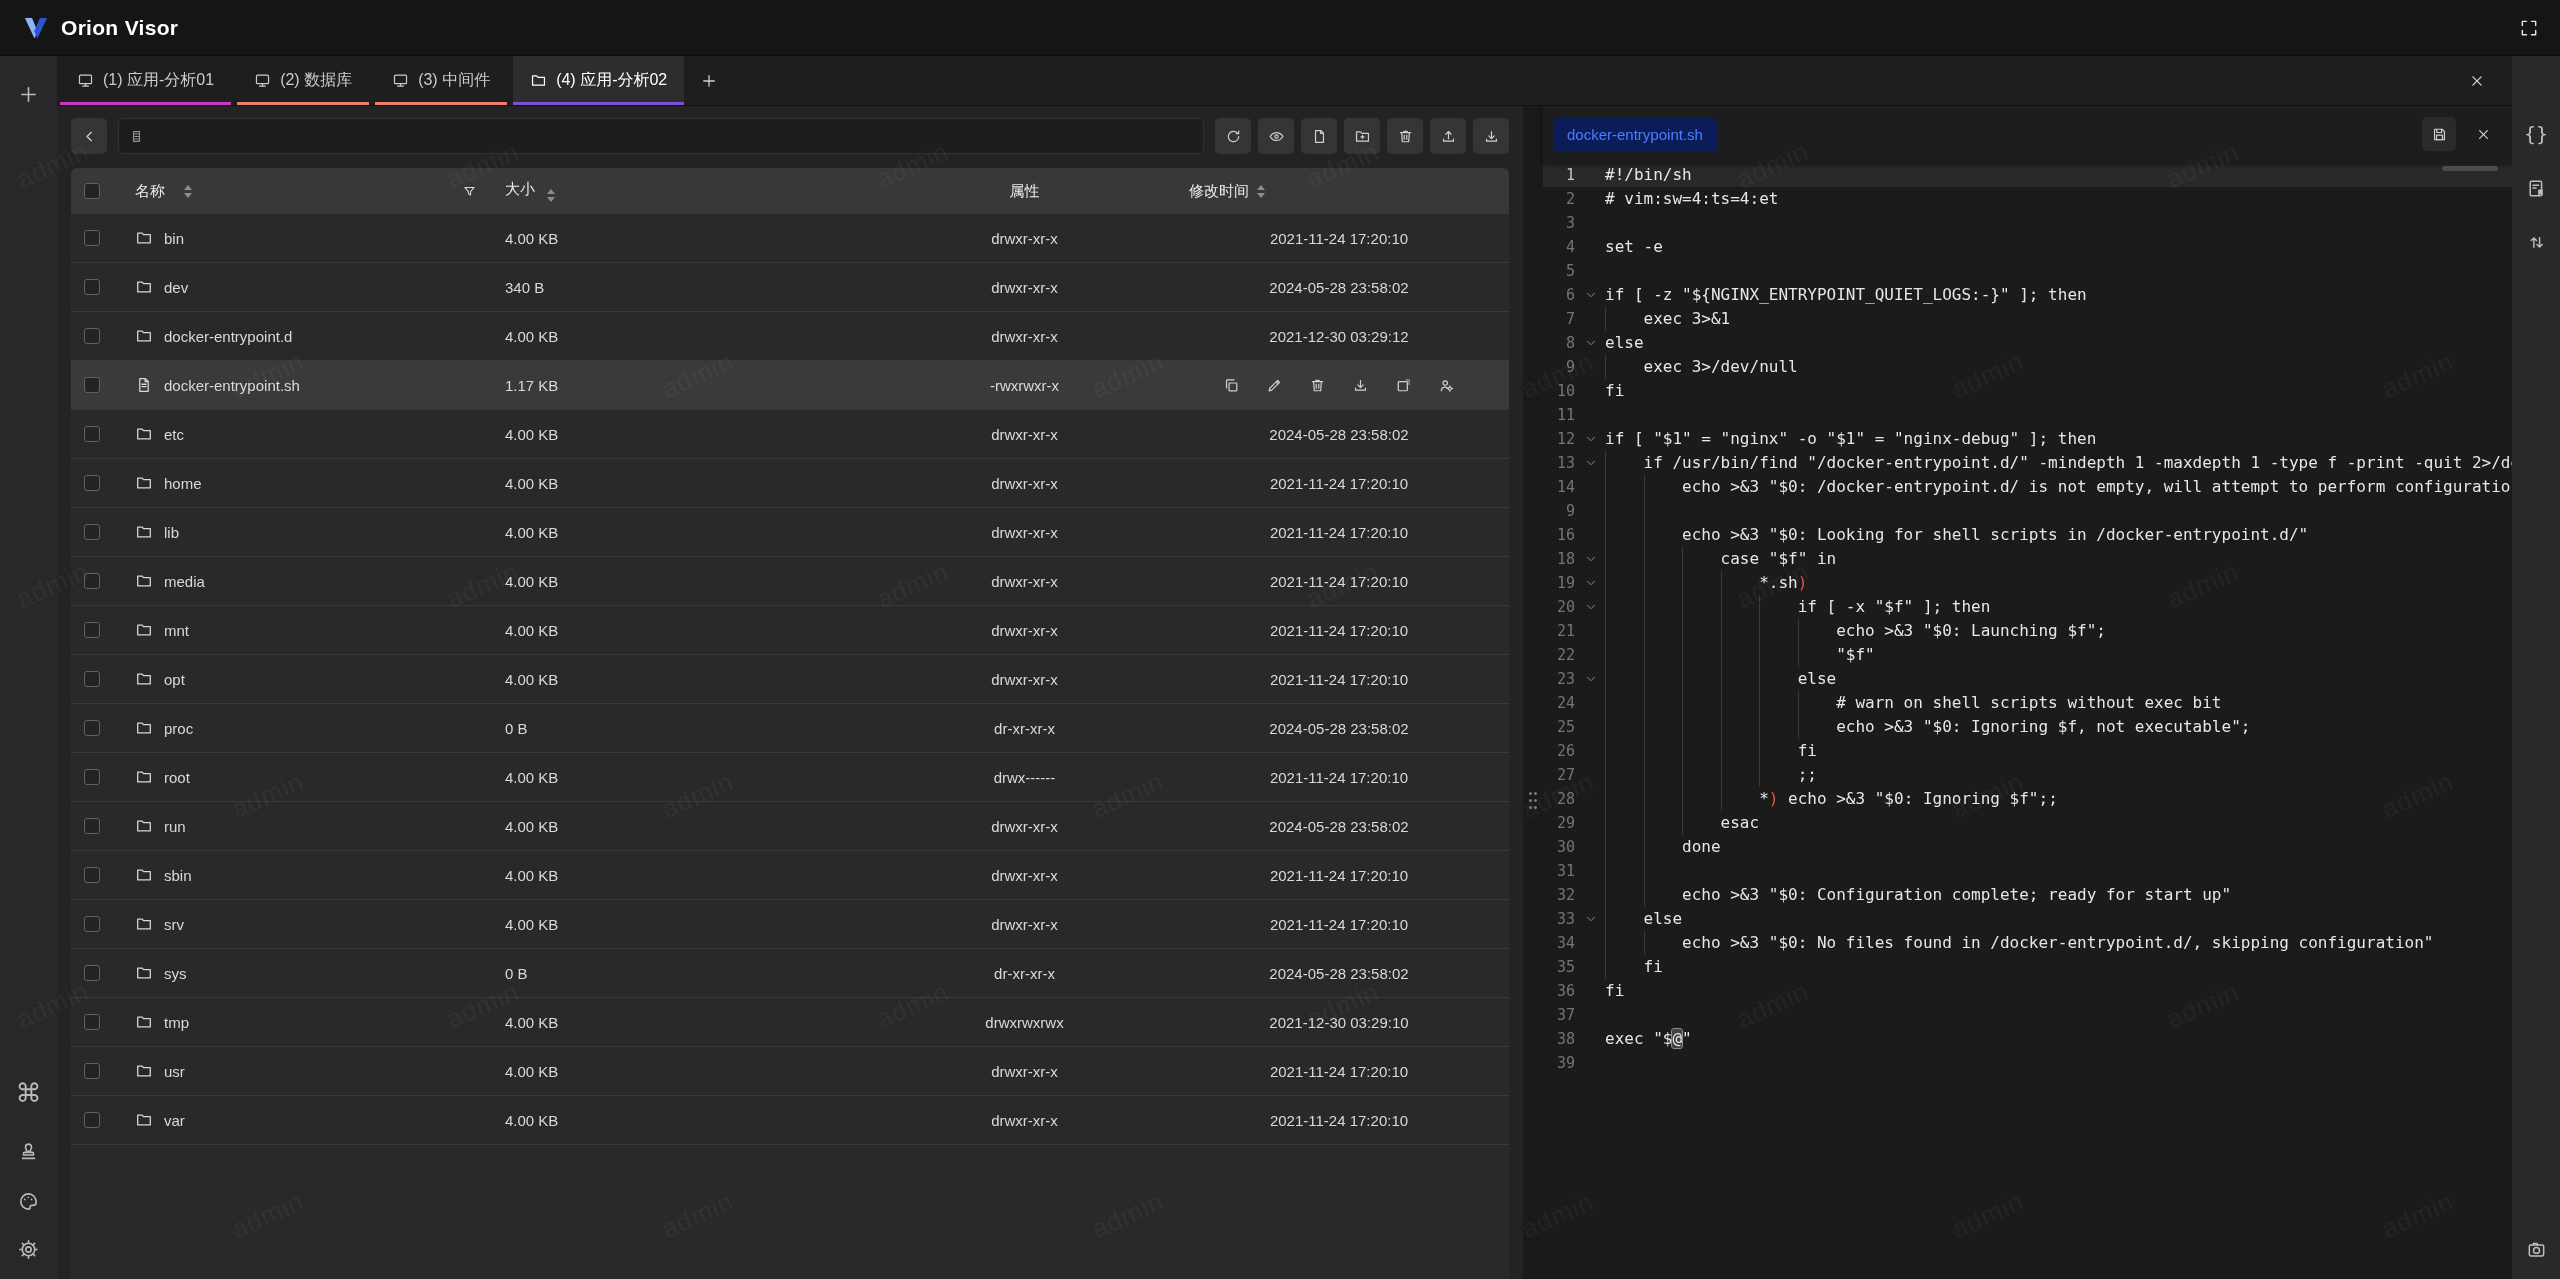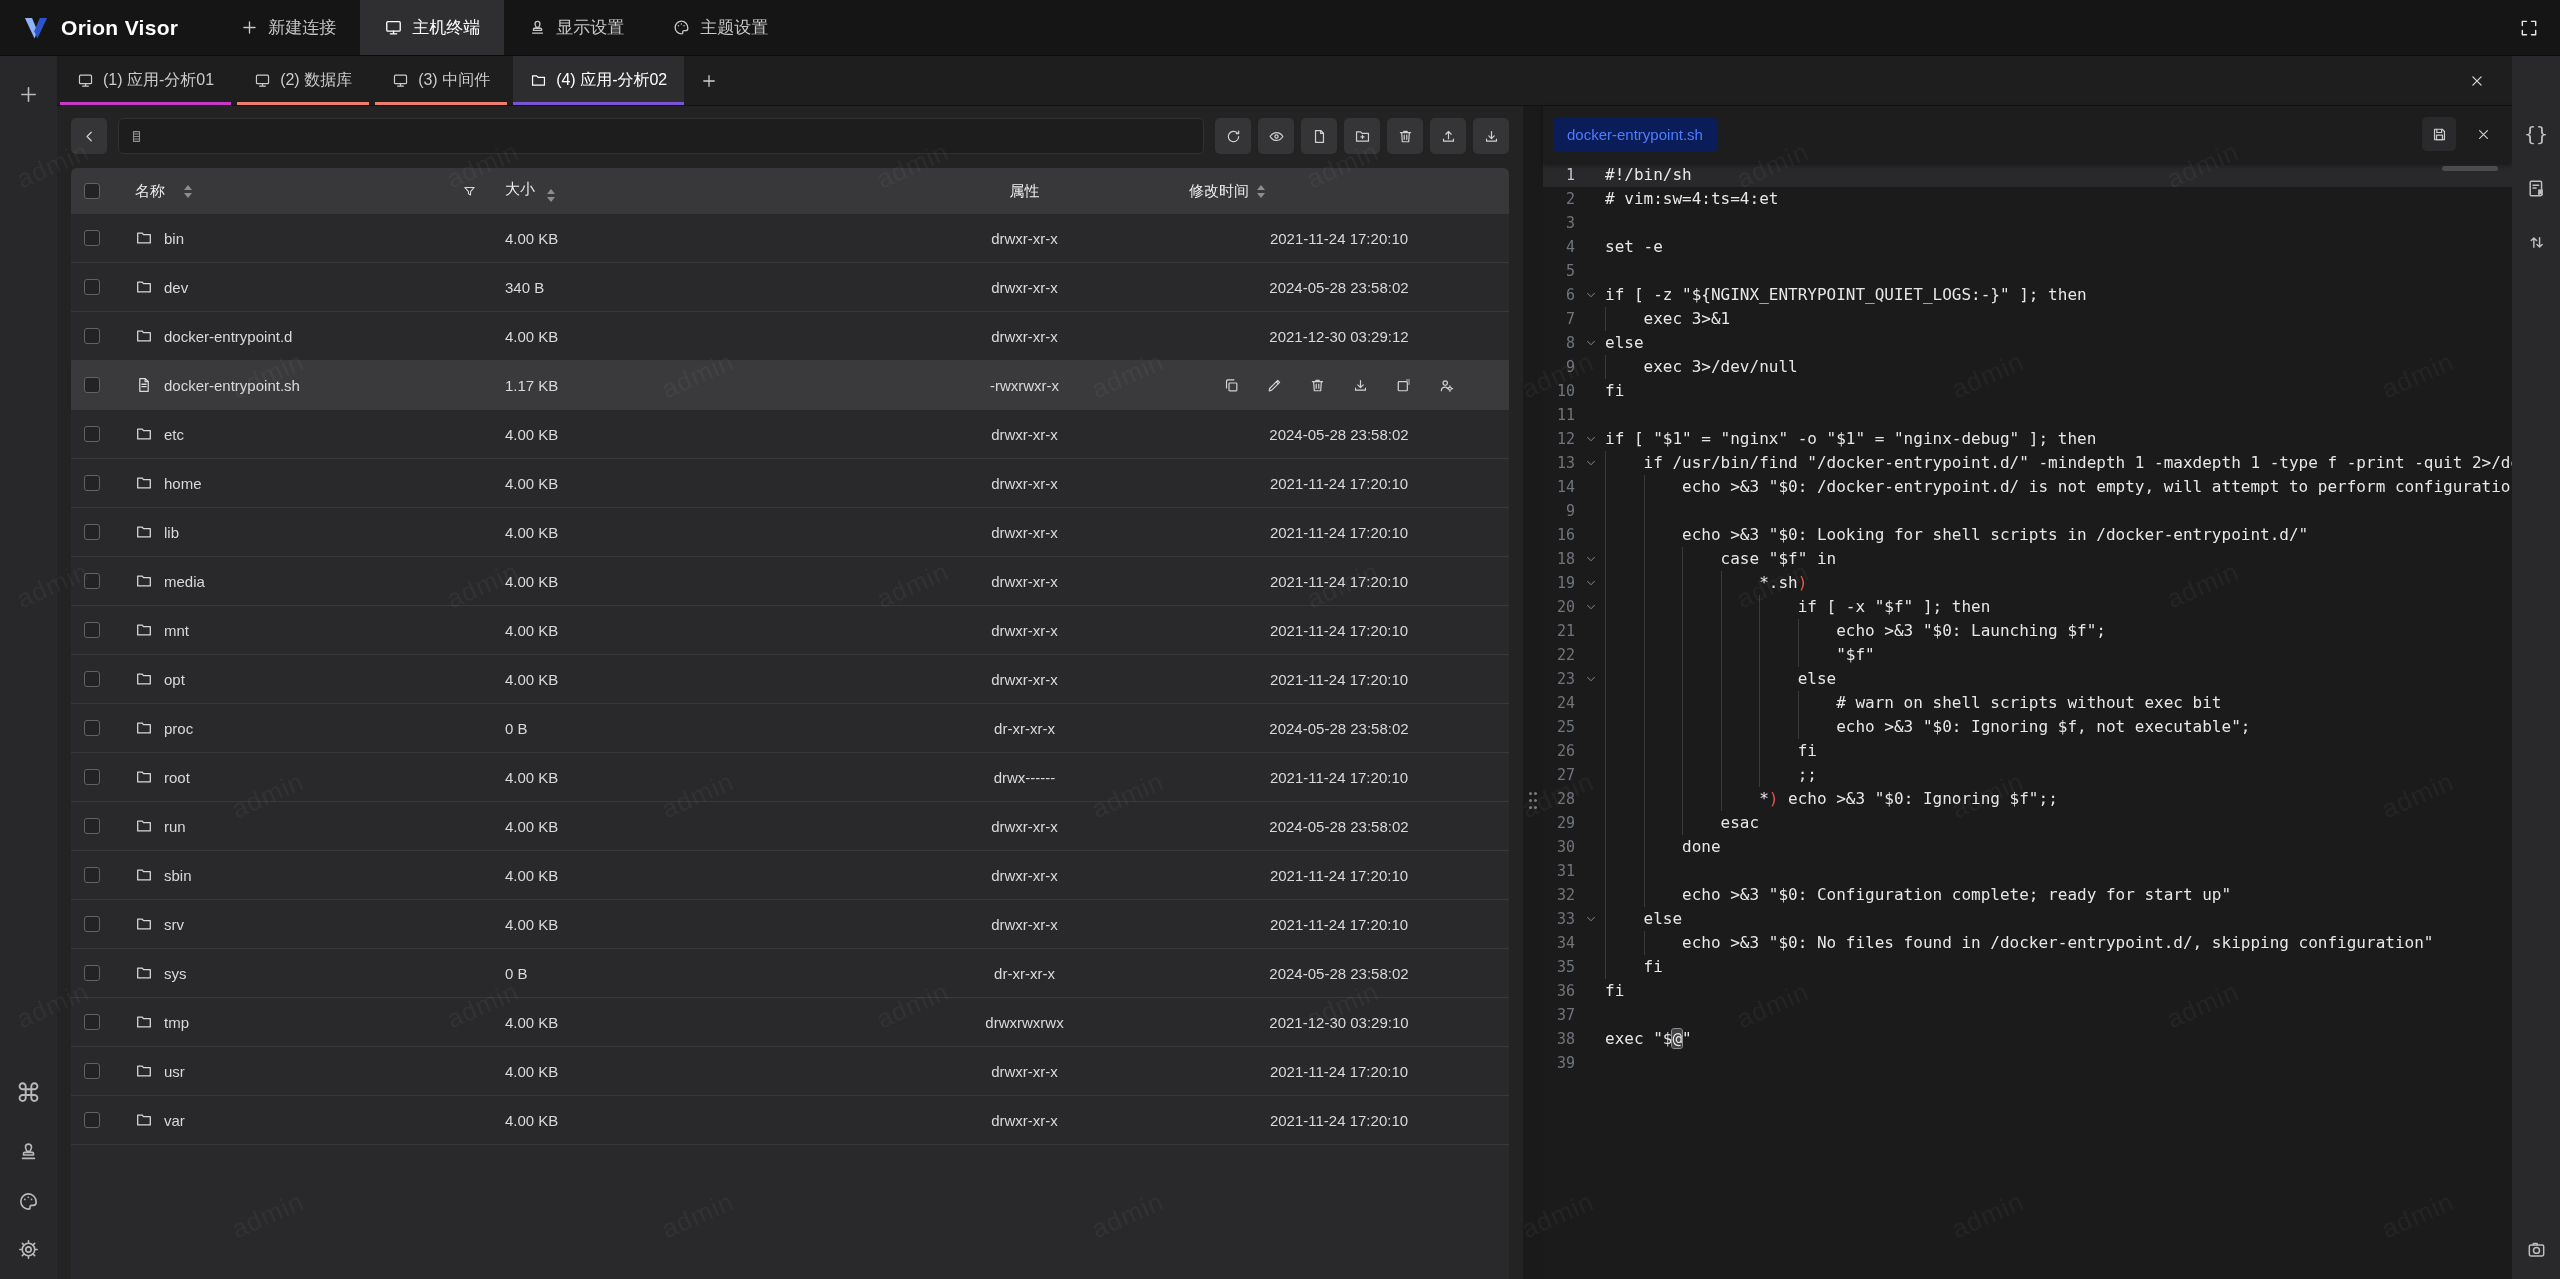--- a/index.html
+++ b/index.html
@@ -247,46 +247,20 @@
 
 <div class="screen">
 
   <header class="navbar">
     <div class="brand">
       <svg class="ic" style="width:28px;height:28px">
           <use href="#i-logo"></use>
         </svg>
       <span class="brand-text">Orion Visor</span>
     </div>
-    <nav class="nav-items">
-        <div class="nav-item">
-          <svg class="ic">
-            <use href="#i-plus"></use>
-          </svg>
-          <span>新建连接</span>
-        </div>
-        <div class="nav-item active">
-          <svg class="ic">
-            <use href="#i-monitor"></use>
-          </svg>
-          <span>主机终端</span>
-        </div>
-        <div class="nav-item">
-          <svg class="ic">
-            <use href="#i-stamp"></use>
-          </svg>
-          <span>显示设置</span>
-        </div>
-        <div class="nav-item">
-          <svg class="ic">
-            <use href="#i-palette"></use>
-          </svg>
-          <span>主题设置</span>
-        </div>
-      </nav>
     <div class="nav-right">
       <div class="nav-fullscreen">
         <svg class="ic">
             <use href="#i-fullscreen"></use>
           </svg>
       </div>
     </div>
   </header>
 
   <aside class="rail-left">

